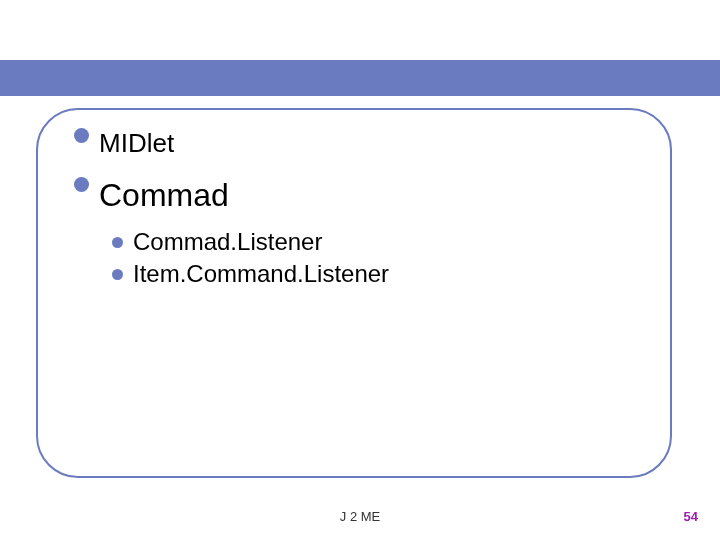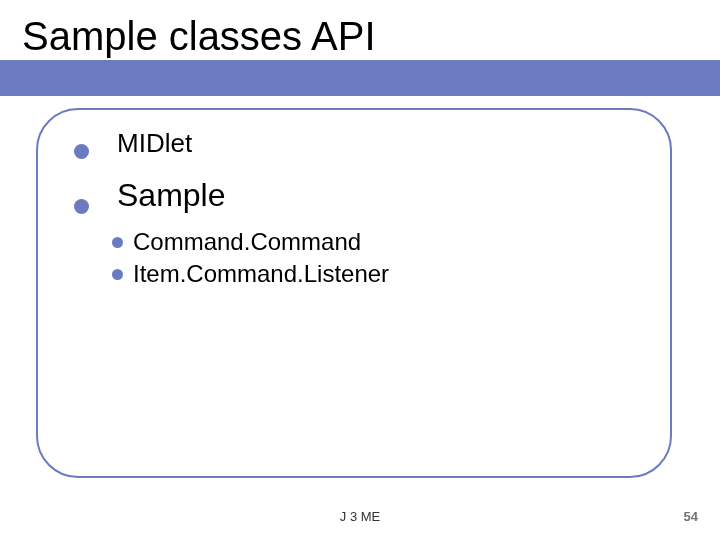--- a/index.html
+++ b/index.html
@@ -43,23 +43,22 @@
     background: #fff;
   }
   .bullets {
     position: absolute;
     left: 74px;
     top: 128px;
     width: 560px;
   }
   .b1 {
     display: flex;
-    align-items: flex-end;
+    align-items: flex-start;
     margin-bottom: 4px;
-    gap: 18px;
   }
   .b1 .dot {
     width: 15px;
     height: 15px;
     background: #6a7bbf;
     border-radius: 50%;
     margin-right: 10px;
     flex-shrink: 0;
   }
   .b1 .txt {
@@ -97,61 +96,60 @@
     text-align: center;
     font-size: 13px;
     color: #333;
   }
   .footer-right {
     position: absolute;
     bottom: 16px;
     right: 22px;
     font-size: 13px;
     font-weight: bold;
-    color: #737373;
+    color: #a21caf;
   }
 </style>
 </head>
 <body>
 
 <div class="slide">
 
   <div class="title-bar"></div>
-  <div class="title-text">Sample classes API</div>
 
   <div class="bubble"></div>
 
   <div class="bullets">
 
     <div class="b1">
       <span class="dot"></span>
       <span class="txt">MIDlet</span>
     </div>
 
 
     <div class="sp-md"></div>
 
     <div class="b1 big">
       <span class="dot"></span>
-      <span class="txt">Sample</span>
+      <span class="txt">Commad</span>
     </div>
 
     <div class="sp-sm"></div>
 
     <div class="b2">
       <span class="dot"></span>
-      <span class="txt">Command.Command</span>
+      <span class="txt">Commad.Listener</span>
     </div>
 
     <div class="b2">
       <span class="dot"></span>
       <span class="txt">Item.Command.Listener</span>
     </div>
 
     <div class="sp-md"></div>
 
 
   </div>
 
-  <div class="footer-center">J 3 ME</div>
+  <div class="footer-center">J 2 ME</div>
   <div class="footer-right">54</div>
 
 </div>
 
 </body></html>

